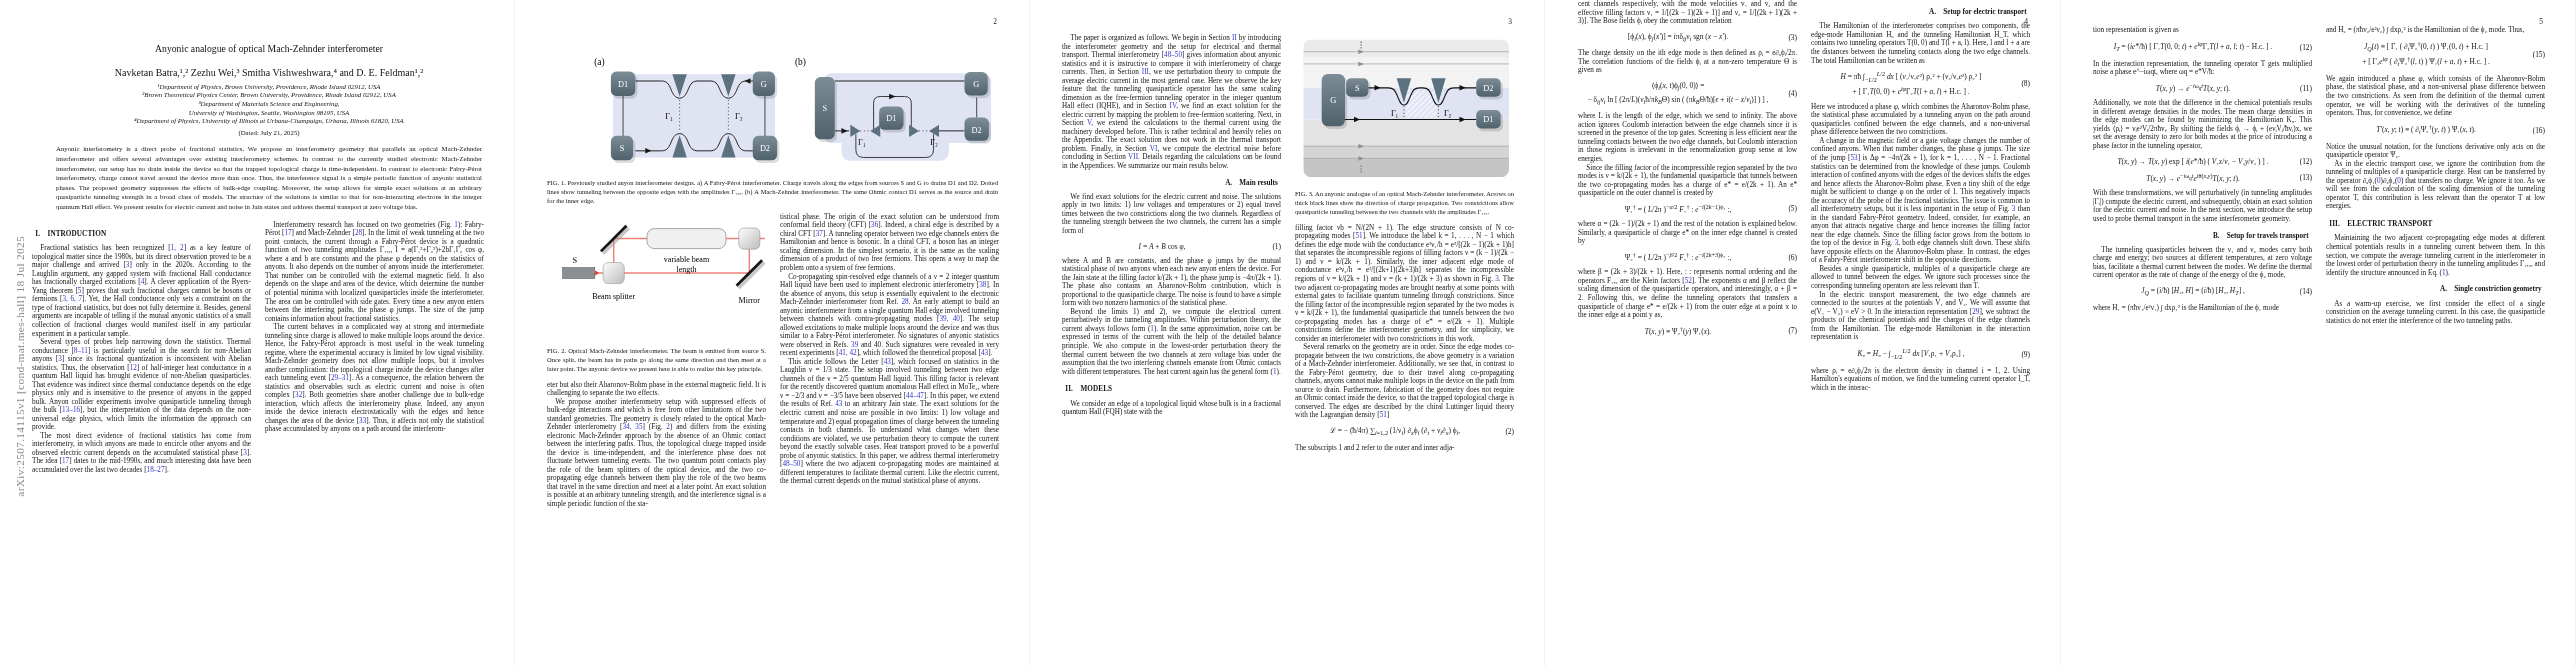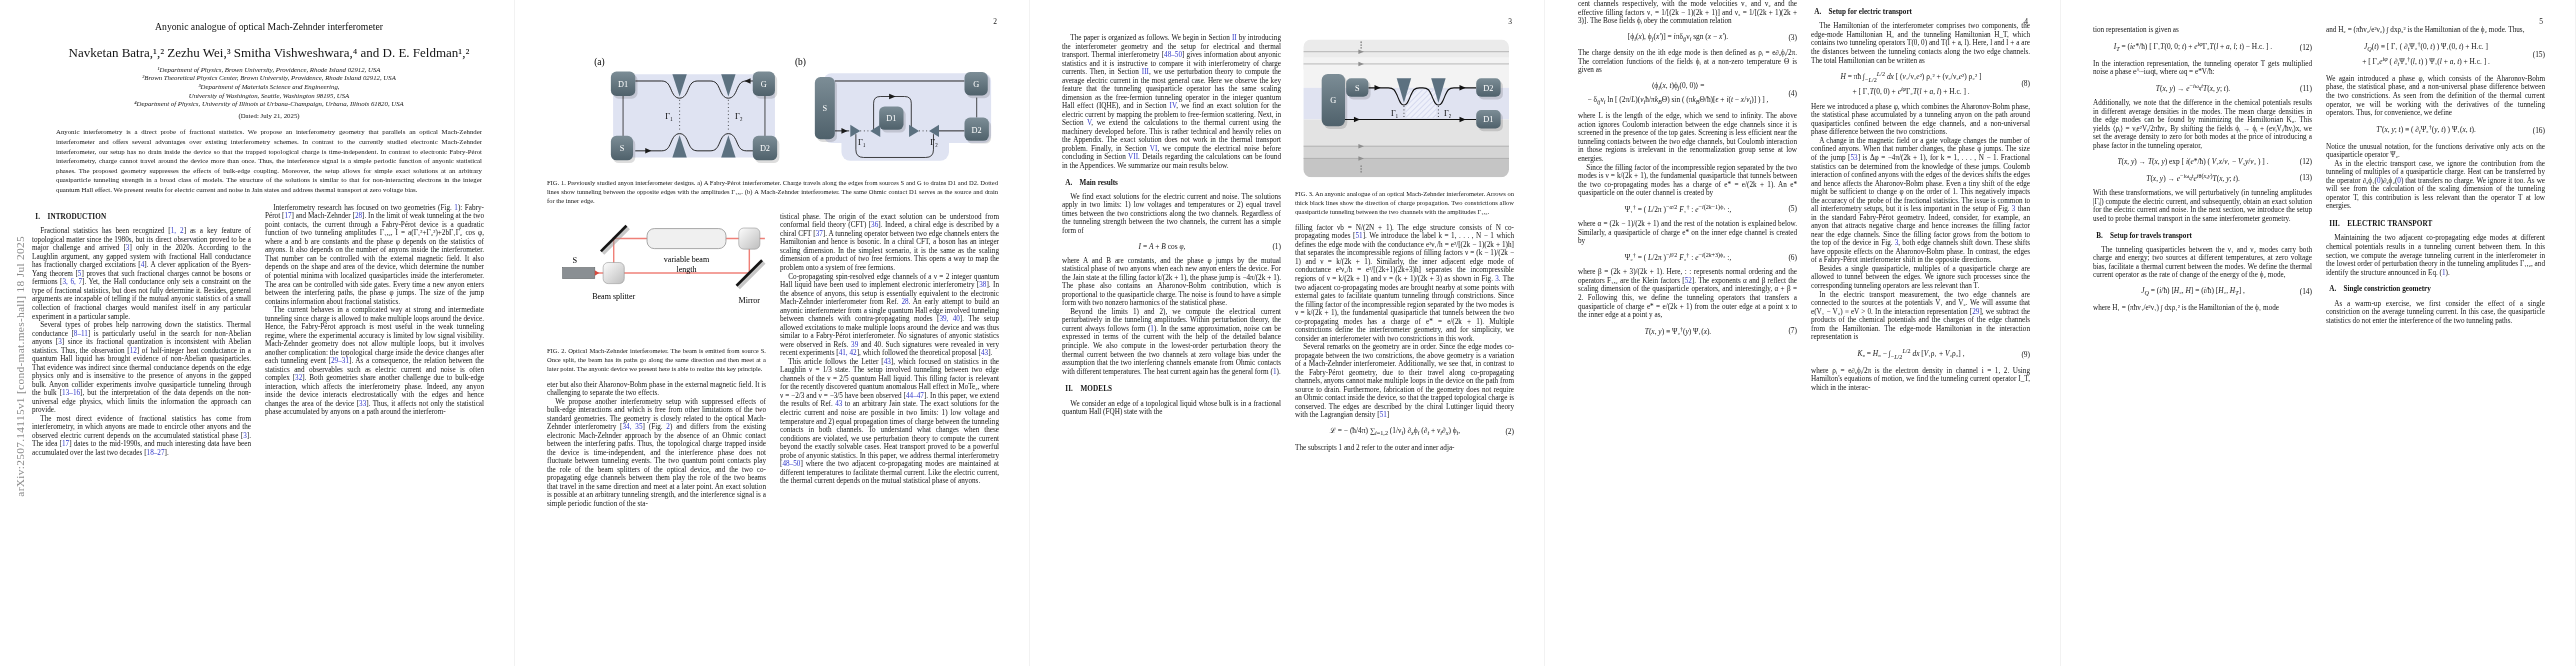--- a/index.html
+++ b/index.html
@@ -3,34 +3,34 @@
 <meta charset="utf-8">
 <style>
   html,body{margin:0;padding:0;background:#ffffff;}
   #canvas{position:relative;width:2576px;height:667px;background:#ffffff;overflow:hidden;
           font-family:"Liberation Serif",serif;color:#141414;}
   .page{position:absolute;top:0;width:515px;height:667px;background:#fff;overflow:hidden;}
   .page::after{content:"";position:absolute;right:0;top:0;bottom:0;width:0.6px;background:#f2f2f2;}
   .pagenum{position:absolute;top:16.7px;right:33px;font-size:7.5px;color:#222;}
   .banner{position:absolute;left:-222px;top:358px;width:489px;height:16.7px;text-align:center;
           transform:rotate(-90deg);color:#8a8a8a;font-size:11.4px;letter-spacing:0.3px;white-space:nowrap;}
-  .front{padding-top:21px;text-align:center;margin-left:23px;}
+  .front{padding-top:43px;text-align:center;margin-left:23px;}
   .title{font-size:9.7px;color:#111;margin:0 67px 0;line-height:1.25;}
-  .authors{font-size:13px;margin-top:12.2px;}
+  .authors{font-size:10px;margin-top:12.2px;}
   .affils{margin-top:4.4px;}
   .affil{font-style:italic;font-size:6.8px;line-height:1.28;}
   .dated{font-size:6.8px;margin-top:3.3px;}
   .abstract{width:426px;margin:7.8px auto 0;text-align:justify;font-size:6.8px;line-height:1.42;}
   .cols{display:flex;gap:14px;padding:0 32px;overflow:hidden;}
   .col{width:219px;overflow:hidden;flex:0 0 219px;}
   .wide{padding:0 32px;}
   .para{font-size:7.2px;line-height:1.185;text-align:justify;text-indent:8.3px;margin:0;}
   .para.ni{text-indent:0;}
   .sec{font-size:7.2px;font-weight:bold;text-align:left;margin:9.4px 3.3px 6.1px;letter-spacing:0.1px;}
-  .subsec{font-size:7.2px;font-weight:bold;text-align:left;margin:8.3px 3.3px 6.1px;}
+  .subsec{font-size:7.2px;font-weight:bold;text-align:right;margin:8.3px 3.3px 6.1px;}
   .eq{display:flex;align-items:center;margin:5px 0;font-size:7.4px;line-height:1.5;}
   .eq-body{flex:1;text-align:center;}
   .eq-num{width:19px;text-align:right;}
   .caption{font-size:6.5px;line-height:1.34;text-align:justify;margin:4.4px 0 7.2px;}
   .figblock{margin:1.1px 0 0;}
   .c{color:#2f36c8;}
   i{font-style:italic;}
   svg text{font-family:"Liberation Serif",serif;}
 </style>
 </head>

